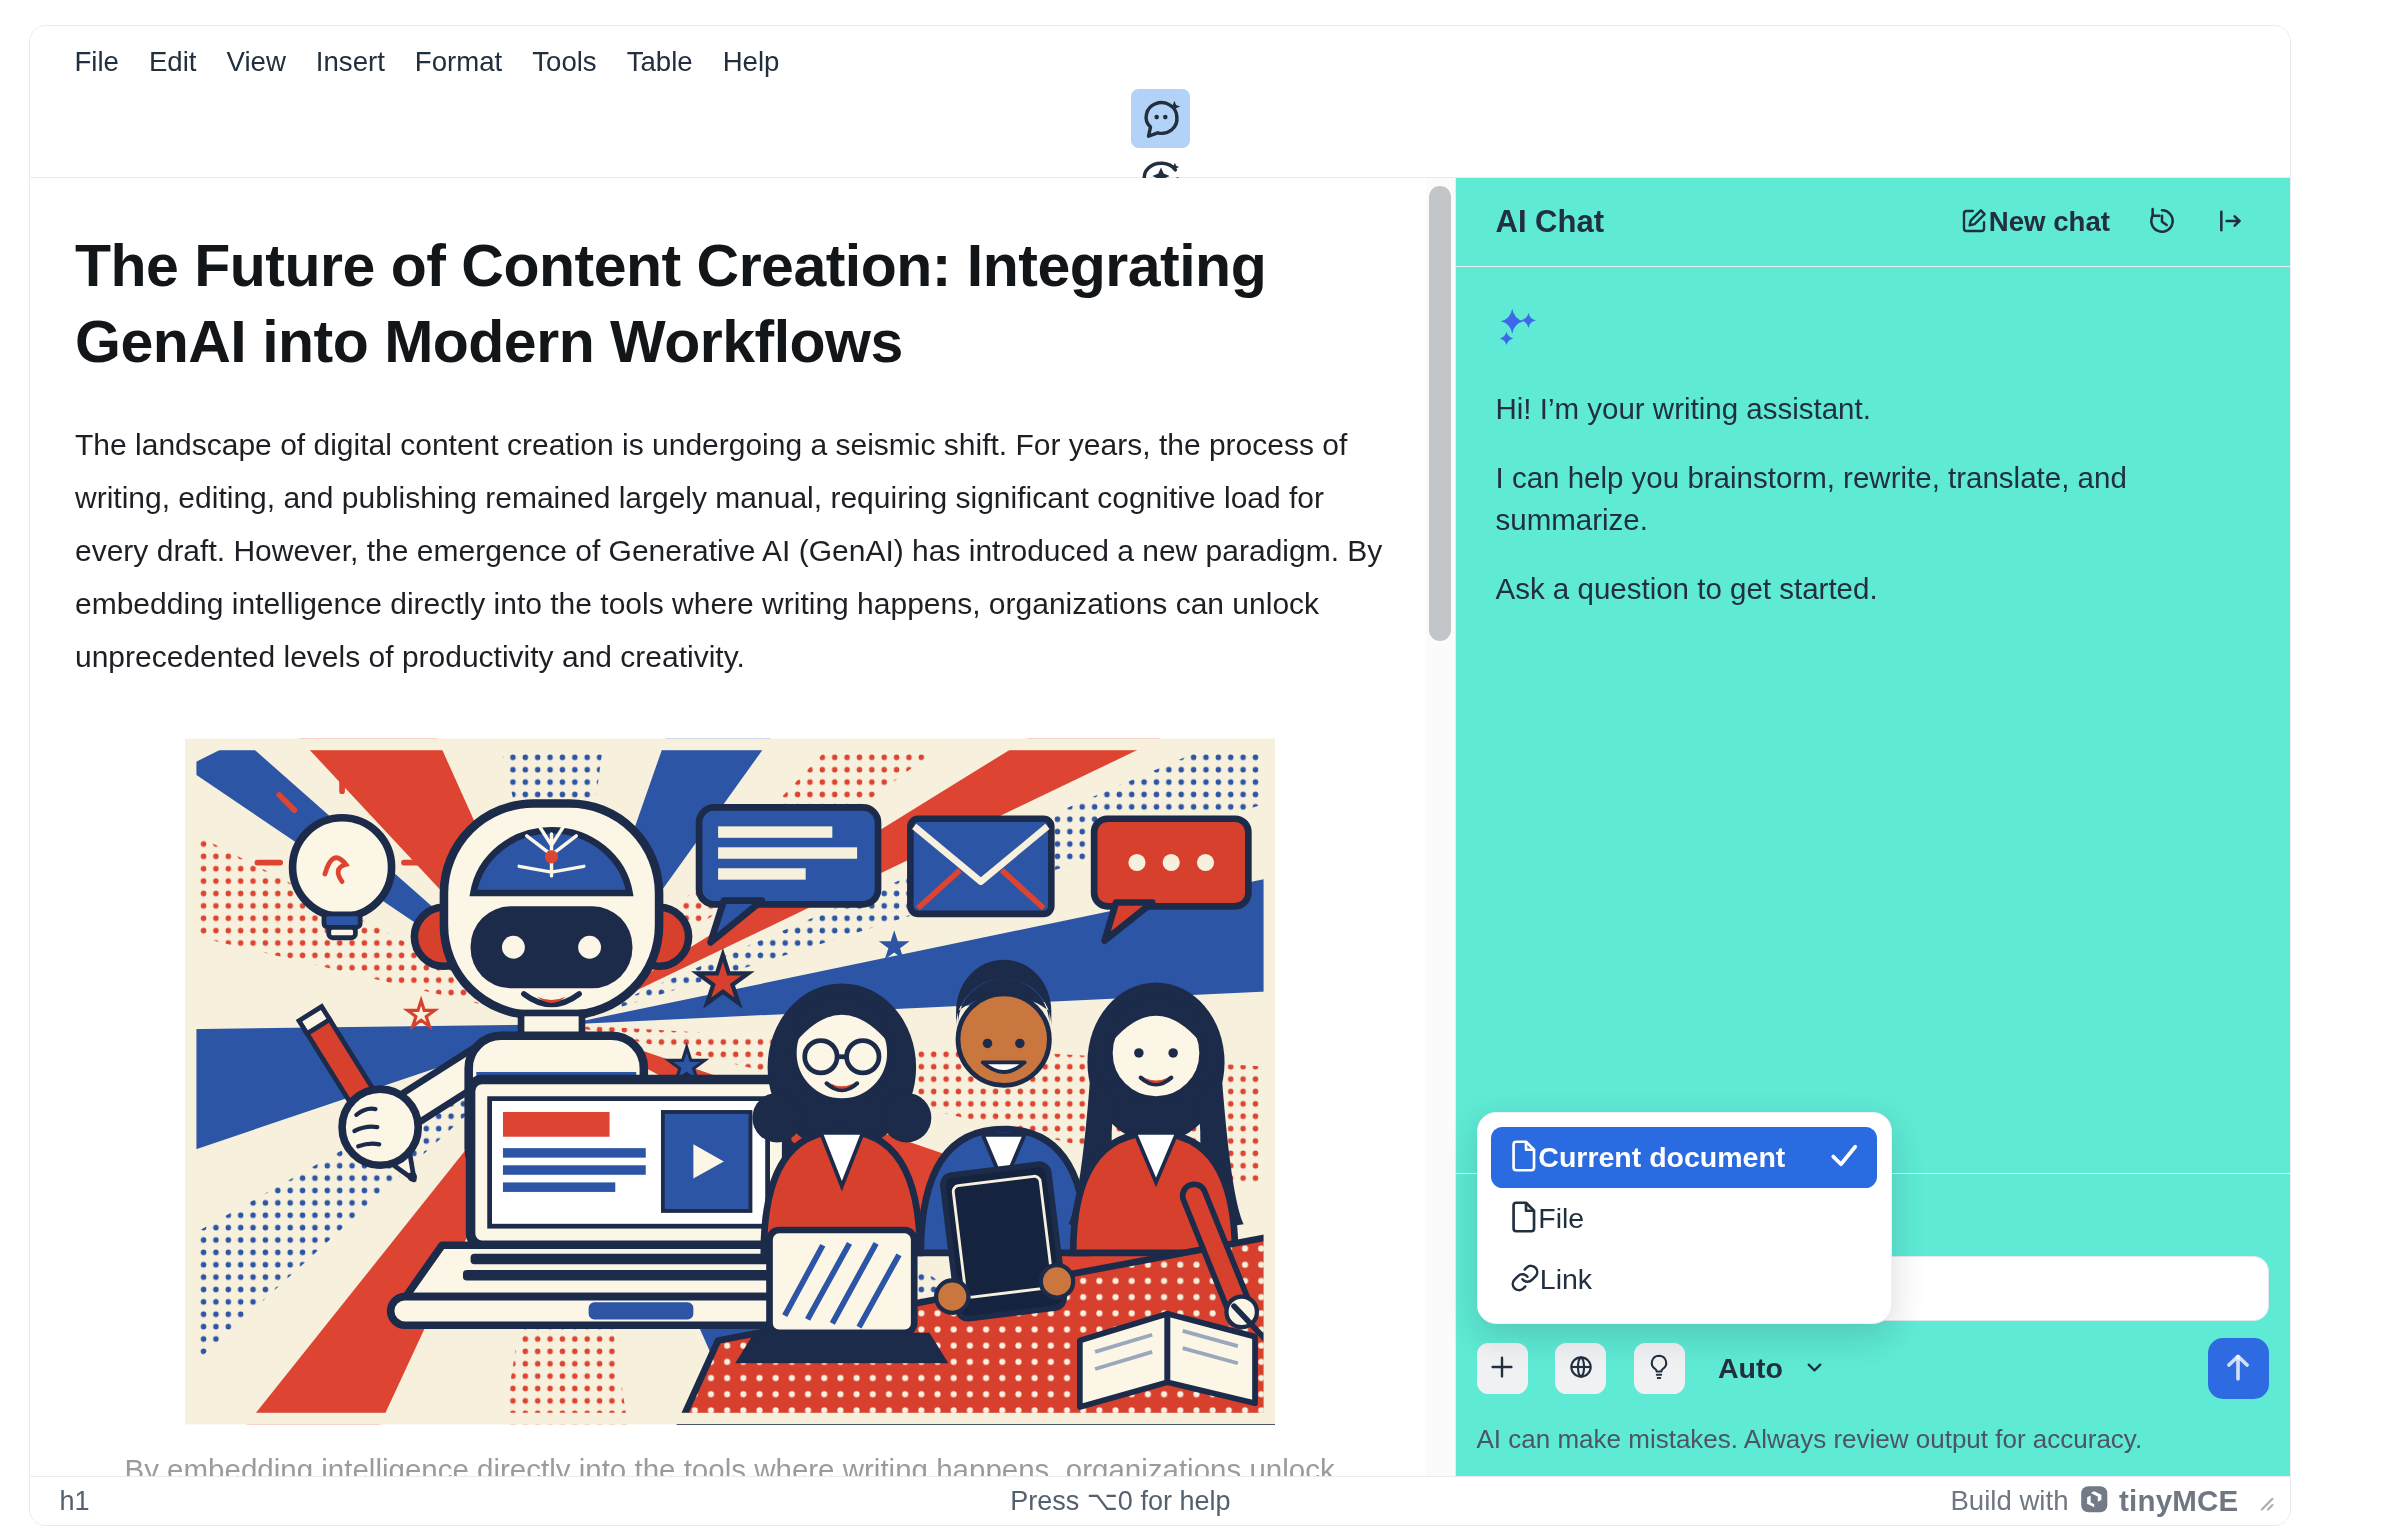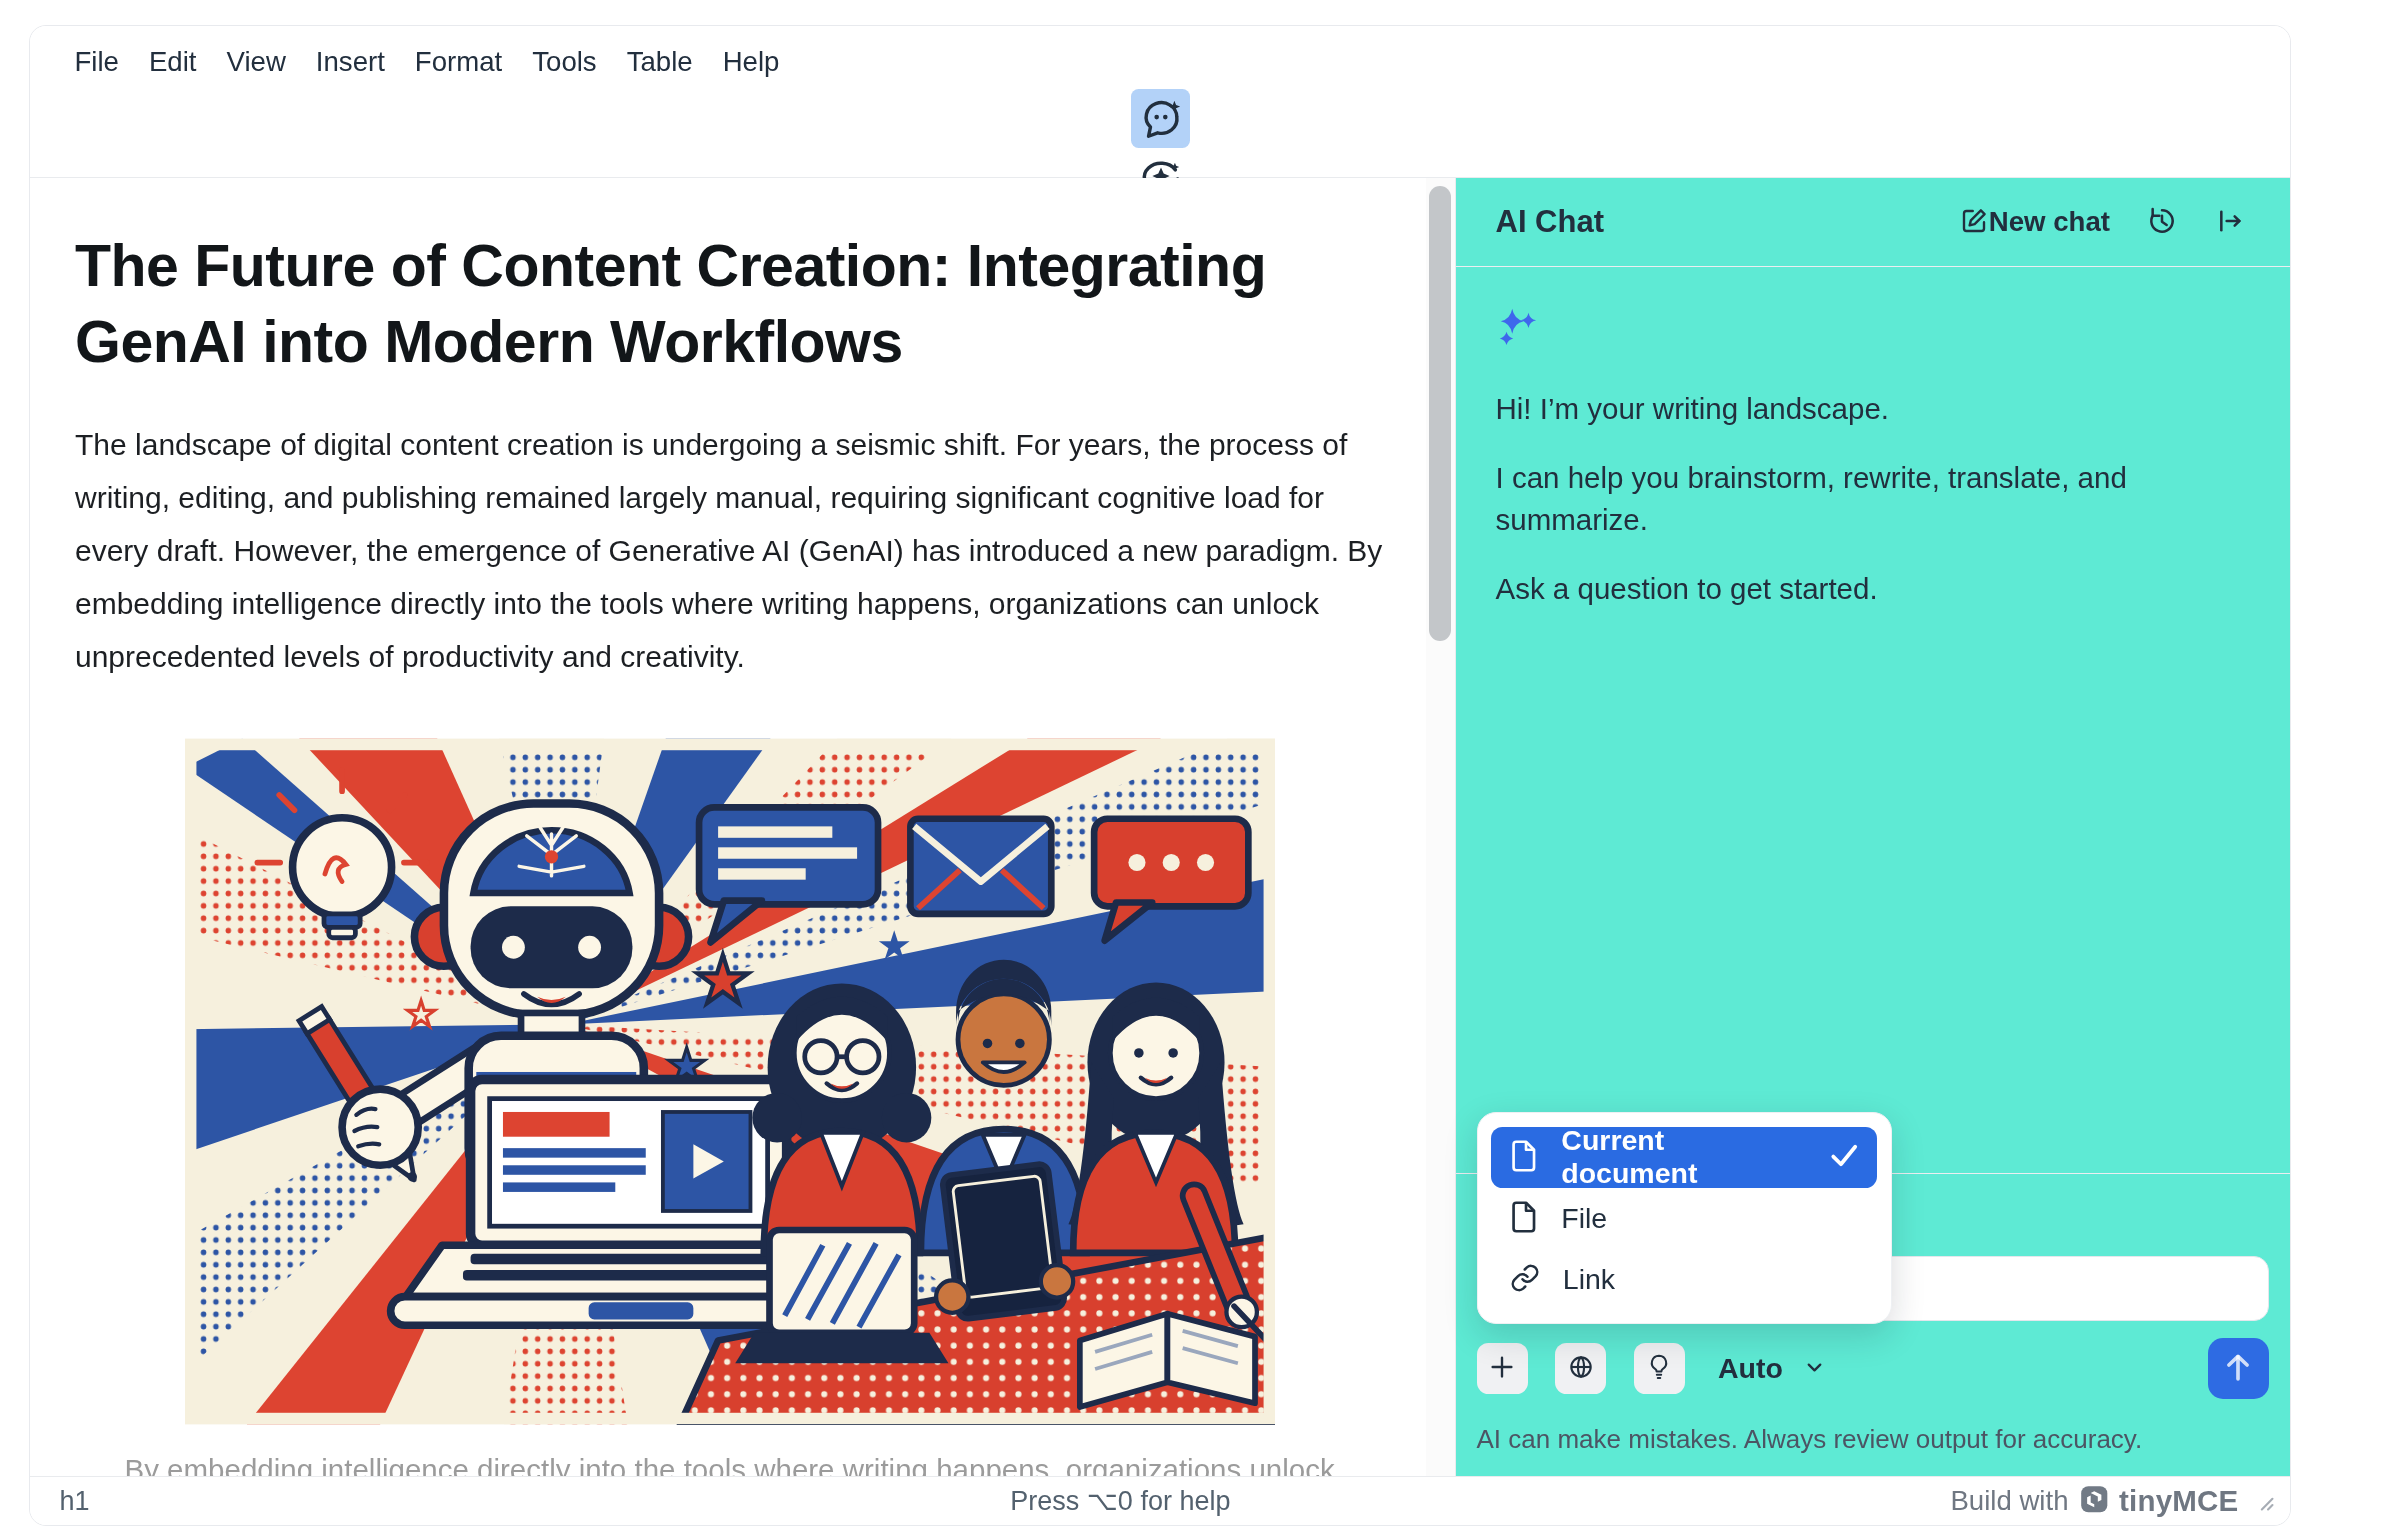--- a/index.html
+++ b/index.html
@@ -64,21 +64,21 @@
   .ctl-btn { width:51px; height:51px; border-radius:11.4px; background:#f0f1f3; border:none; color:#222f3e; display:flex; align-items:center; justify-content:center; margin-right:27.6px; }
   .model-select { display:flex; align-items:center; gap:20px; color:#222f3e; background:none; border:none; margin-left:5.7px; }
   .model-select .lbl { font-size:28.5px; font-weight:700; }
   .send-btn { margin-left:auto; width:61px; height:61px; border-radius:15px; background:#2e6be3; border:none; display:flex; align-items:center; justify-content:center; }
   .chat-disclaimer { font-size:26px; color:#4c5564; margin:25px 0 21px; }
   
   .ctx-menu {
     position:absolute; left:21px; bottom:152px; width:415px; background:#fff; border-radius:19px;
     border:1px solid #eef0f3; box-shadow:0 11.4px 34px rgba(16,24,40,.16); padding:13.3px; z-index:5;
   }
-  .ctx-item { display:flex; align-items:center; height:61px; border-radius:11.4px; padding:0 19px; gap:23px; color:#222f3e; }
+  .ctx-item { display:flex; align-items:center; height:61px; border-radius:11.4px; padding:0 19px; color:#222f3e; }
   .ctx-item .lbl { font-size:28.5px; font-weight:500; flex:1 1 auto; }
   .ctx-item.selected { background:#2a6be2; color:#fff; }
   .ctx-item.selected .lbl { font-weight:600; }
   
   .statusbar { flex:0 0 49px; border-top:1.9px solid #e9ebee; display:flex; align-items:center; padding:0 13.3px 0 30px; background:#fff; }
   .sb-left { font-size:27px; color:#53616e; width:314px; }
   .sb-center { flex:1 1 auto; text-align:center; font-size:27px; color:#53616e; }
   .sb-right { width:409px; display:flex; align-items:center; justify-content:flex-end; gap:11px; color:#6f7782; }
   .sb-right .build { font-size:27.6px; font-weight:500; }
   .sb-right .brand { font-size:29.5px; font-weight:700; letter-spacing:0.2px; }
@@ -546,21 +546,21 @@
           <span>
             <svg width="42" height="42" viewBox="0 0 44 44">
               <g fill="#3e68ec">
                 <path d="M17 4 Q19 15 29 17 Q19 19 17 30 Q15 19 5 17 Q15 15 17 4 Z"></path>
                 <path d="M34 8 Q35.4 14.6 42 16 Q35.4 17.4 34 24 Q32.6 17.4 26 16 Q32.6 14.6 34 8 Z"></path>
                 <path d="M11 28 Q12.4 33.6 18 35 Q12.4 36.4 11 42 Q9.6 36.4 4 35 Q9.6 33.6 11 28 Z"></path>
               </g>
             </svg>
           </span>
           <div class="chat-msg">
-            <p>Hi! I’m your writing landscape.</p>
+            <p>Hi! I’m your writing assistant.</p>
             <p>I can help you brainstorm, rewrite, translate, and summarize.</p>
             <p>Ask a question to get started.</p>
           </div>
         </div>
 
         <div class="chat-input-section">
           <textarea class="chat-input" placeholder="" style=""></textarea>
 
           <div class="chat-controls">
             <button class="ctl-btn">

